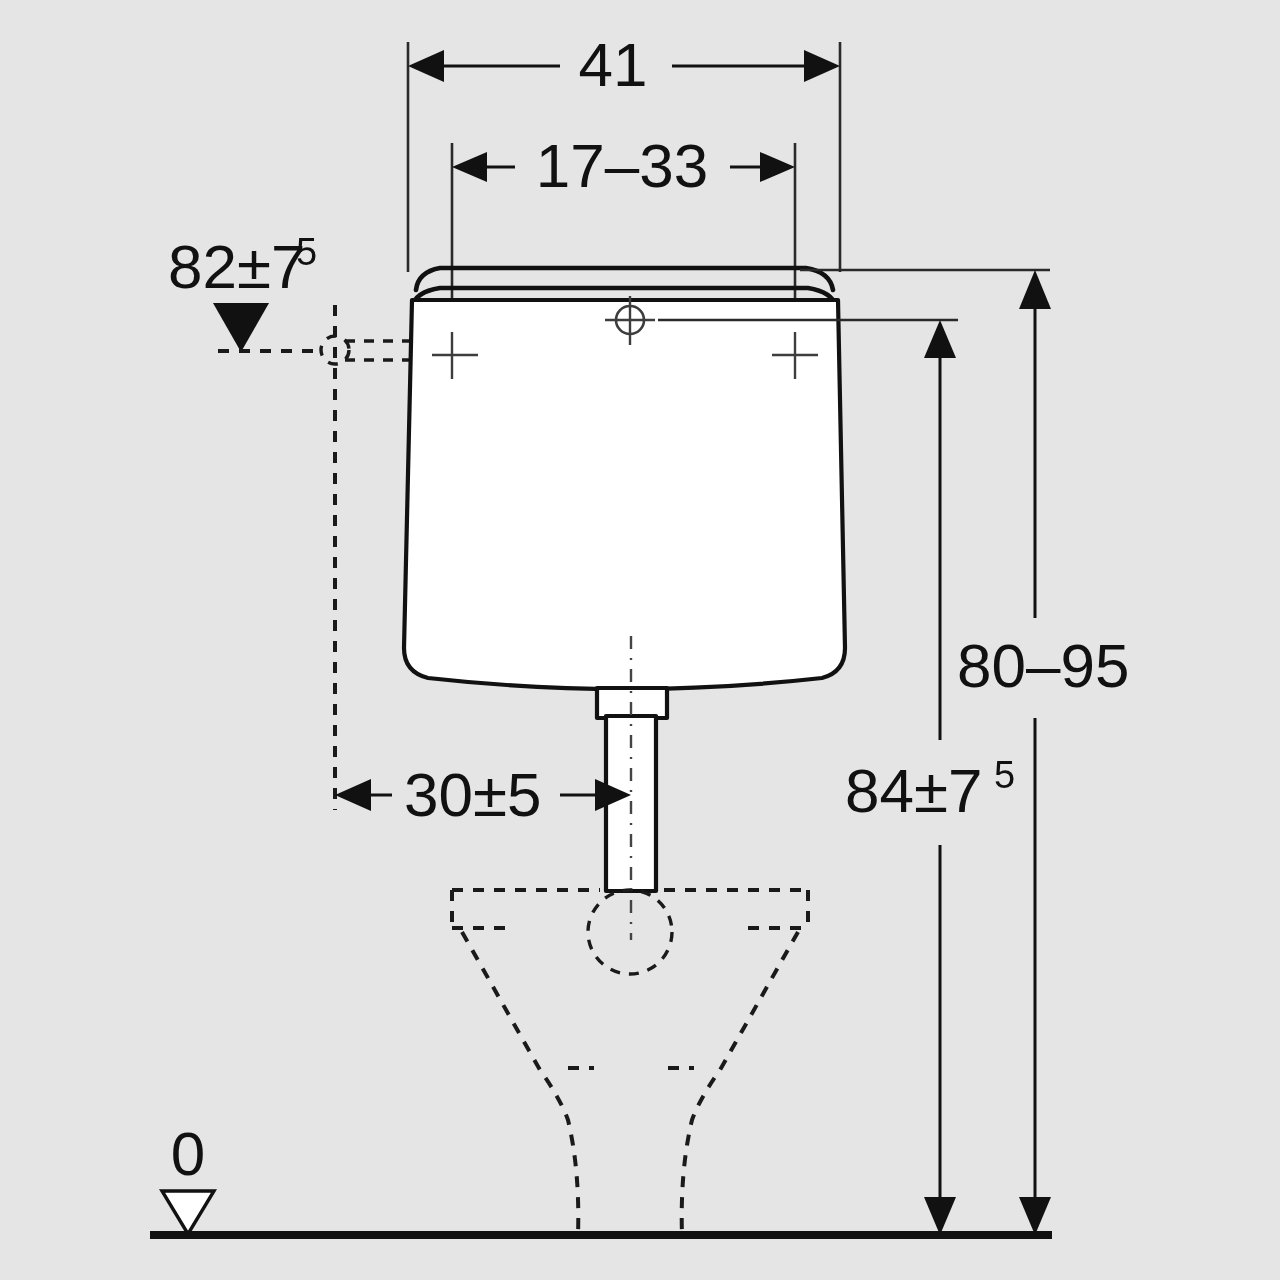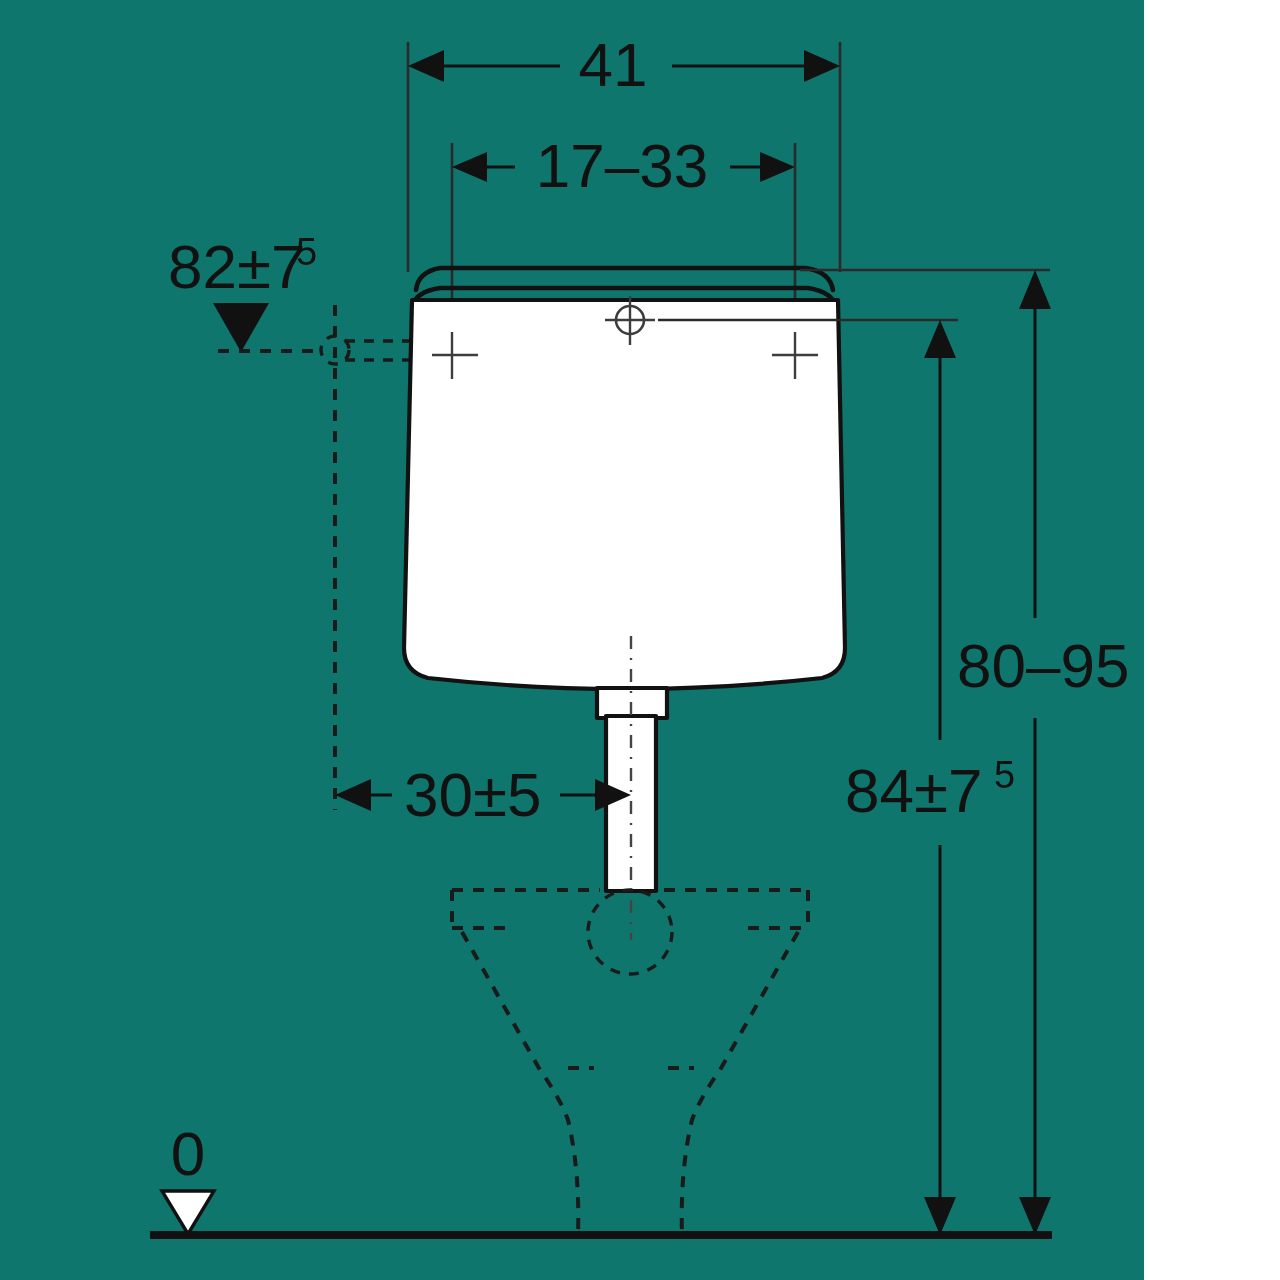--- a/index.html
+++ b/index.html
@@ -8,23 +8,23 @@
     background: #ffffff;
   }
   body {
     width: 1280px;
     height: 1280px;
     font-family: "Liberation Sans", sans-serif;
     overflow: hidden;
   }
   #drawing-root {
     position: relative;
-    width: 1144px;
+    width: 1280px;
     height: 1280px;
-    background: #0f766e;
+    background: #e5e5e5;
   }
   svg#tech-drawing {
     display: block;
     width: 1280px;
     height: 1280px;
   }
   .dim-text {
     font-family: "Liberation Sans", sans-serif;
     font-size: 62px;
     fill: #111111;

